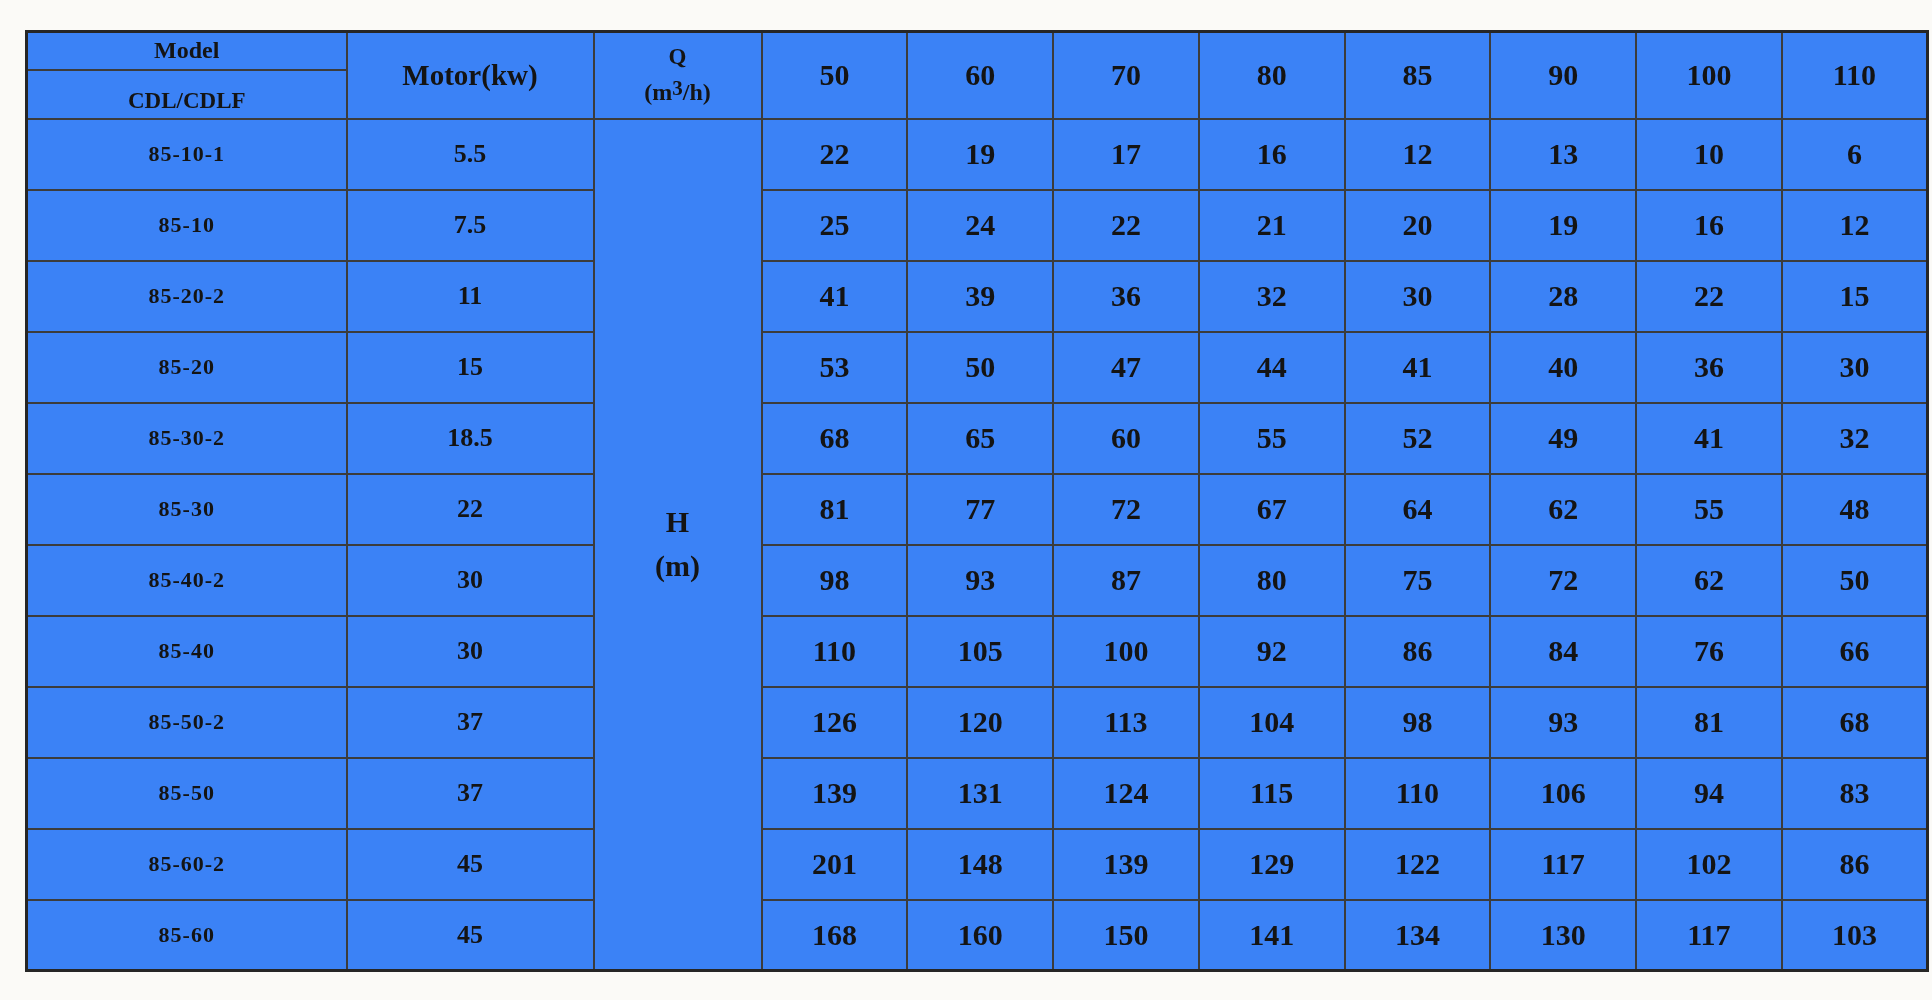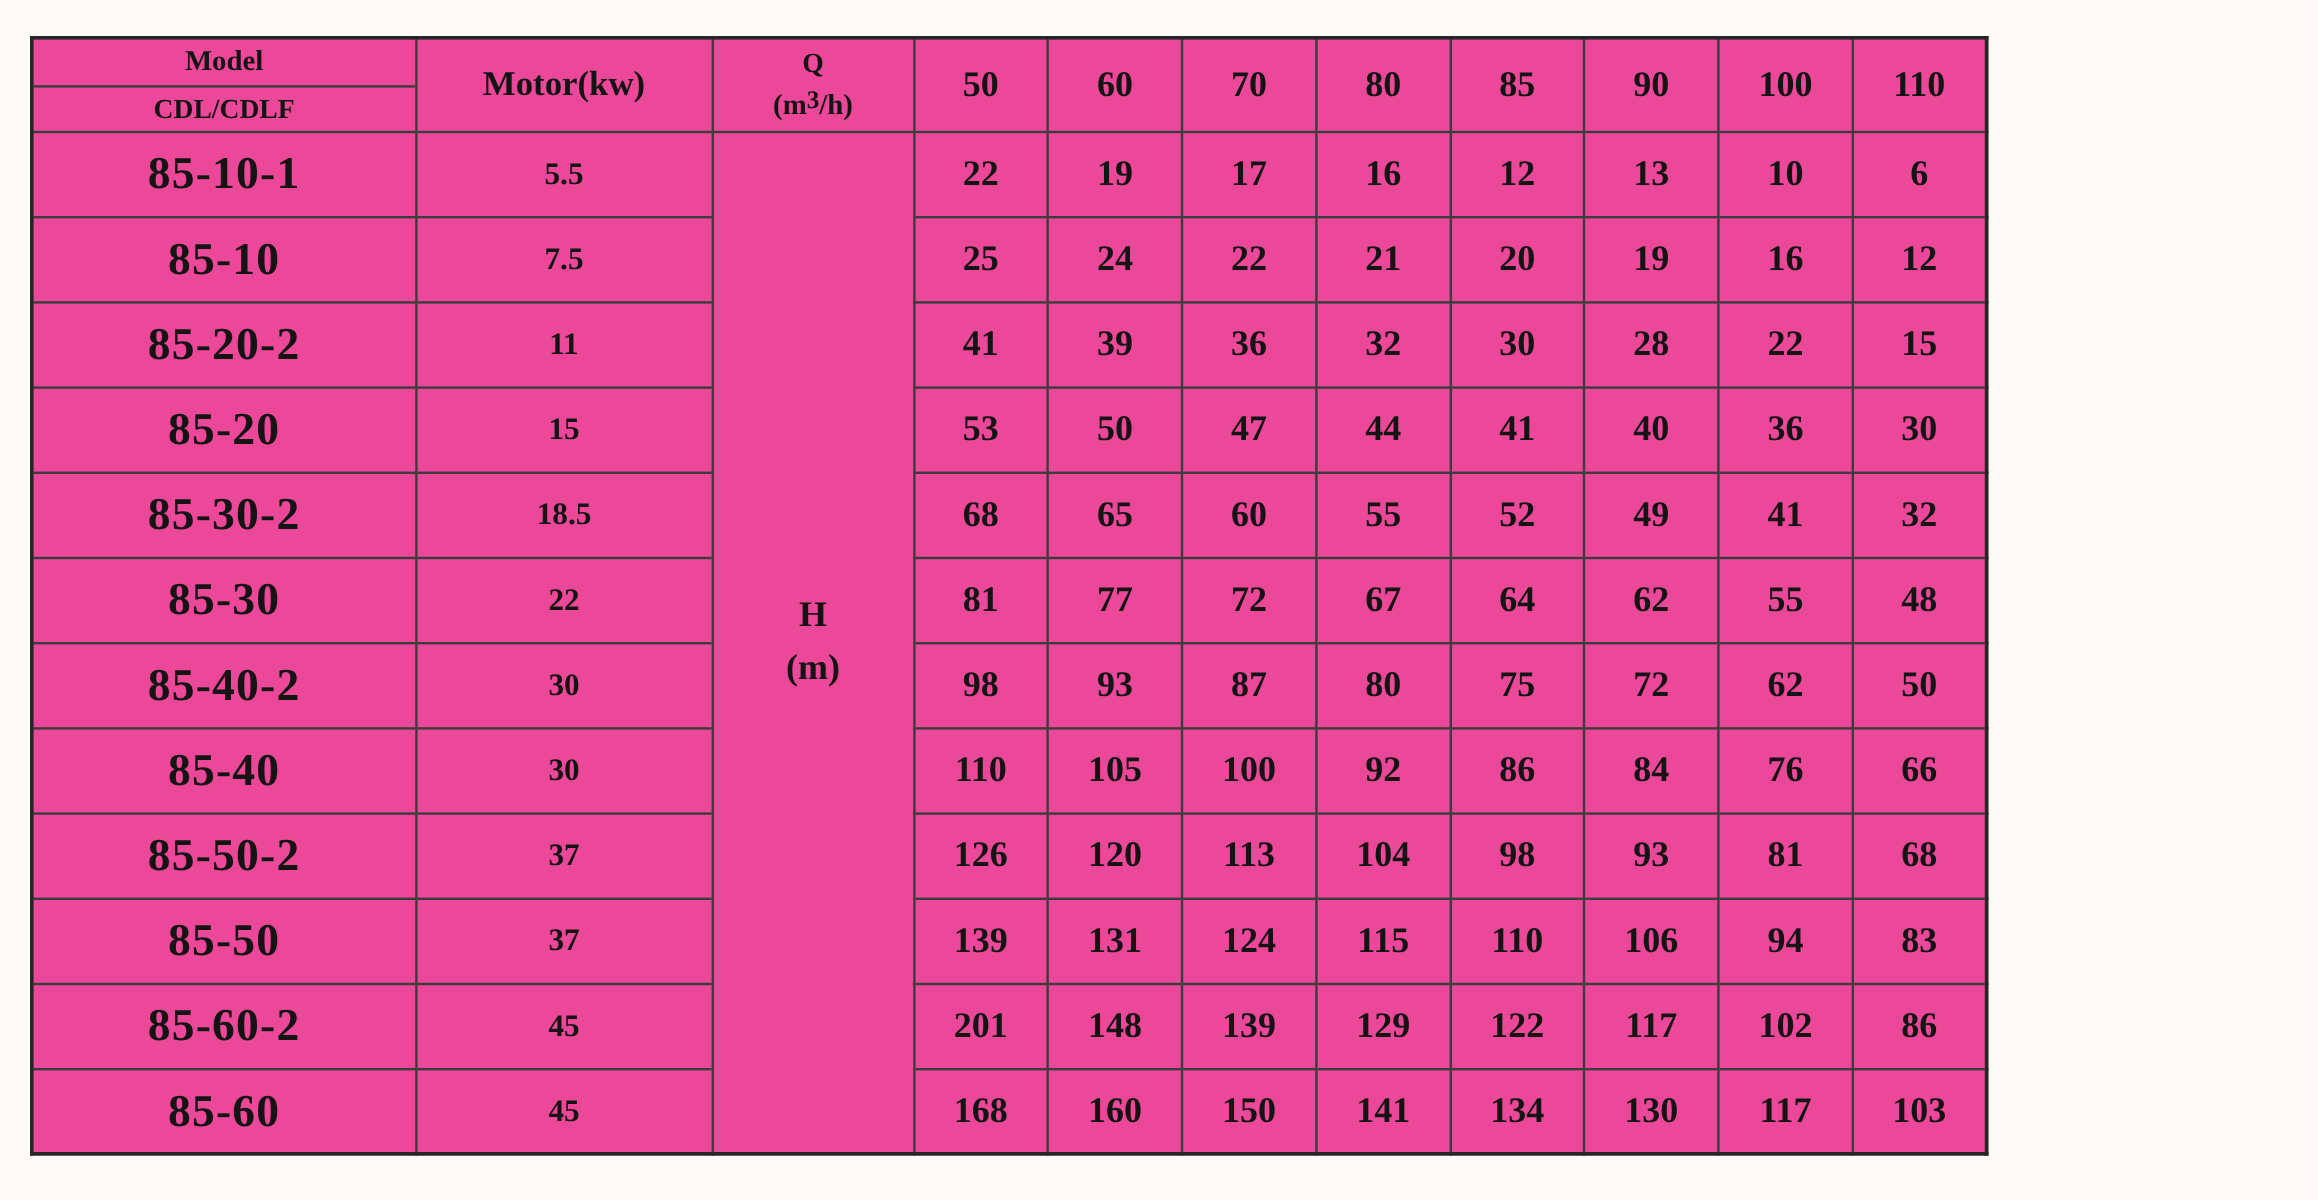--- a/index.html
+++ b/index.html
@@ -14,25 +14,25 @@
   }
   .sheet {
     position: relative;
     width: 1932px;
     height: 1000px;
   }
   table.pump-table {
     position: absolute;
     left: 25px;
     top: 30px;
-    width: 1632px;
+    width: 1904px;
     height: 933px;
     border-collapse: collapse;
     table-layout: fixed;
-    background: #ec4899;
+    background: #3b82f6;
   }
   table.pump-table th,
   table.pump-table td {
     border: 2px solid #3c3c3c;
     text-align: center;
     vertical-align: middle;
     padding: 0;
     font-weight: bold;
     color: #141414;
   }
@@ -43,30 +43,30 @@
   tbody tr { height: 71px; }
 
   .model-head { line-height: 1.1; }
   .model-head .line1 {
     font-size: 24px;
     border-bottom: 2px solid #3c3c3c;
     padding: 4px 0 6px 0;
   }
   .model-head .line2 {
     font-size: 23px;
-    padding: 5px 0 4px 0;
+    padding: 17px 0 4px 0;
   }
   .motor-head { font-size: 29px; margin-left: 36px; }
   .q-head { font-size: 24px; line-height: 0.95; }
   .q-head .q-sym { display: block; font-size: 23px; margin-bottom: -4px; }
   .q-head .q-unit { display: block; font-size: 24px; margin-top: 17px; }
   .q-head .sup3 { display: inline-block; transform: translateY(-5px); font-size: 21px; }
   .flow-head { font-size: 30px; }
 
-  td.model-cell { font-size: 38px; letter-spacing: 1px; }
+  td.model-cell { font-size: 22px; letter-spacing: 1px; }
   td.motor-cell { font-size: 26px; }
   td.value-cell { font-size: 30px; }
   td.h-cell { font-size: 30px; line-height: 1.0; }
   td.h-cell .hline { margin: 14px 0; }
 </style>
 </head>
 <body>
 
 <div class="sheet">
   <table class="pump-table">

